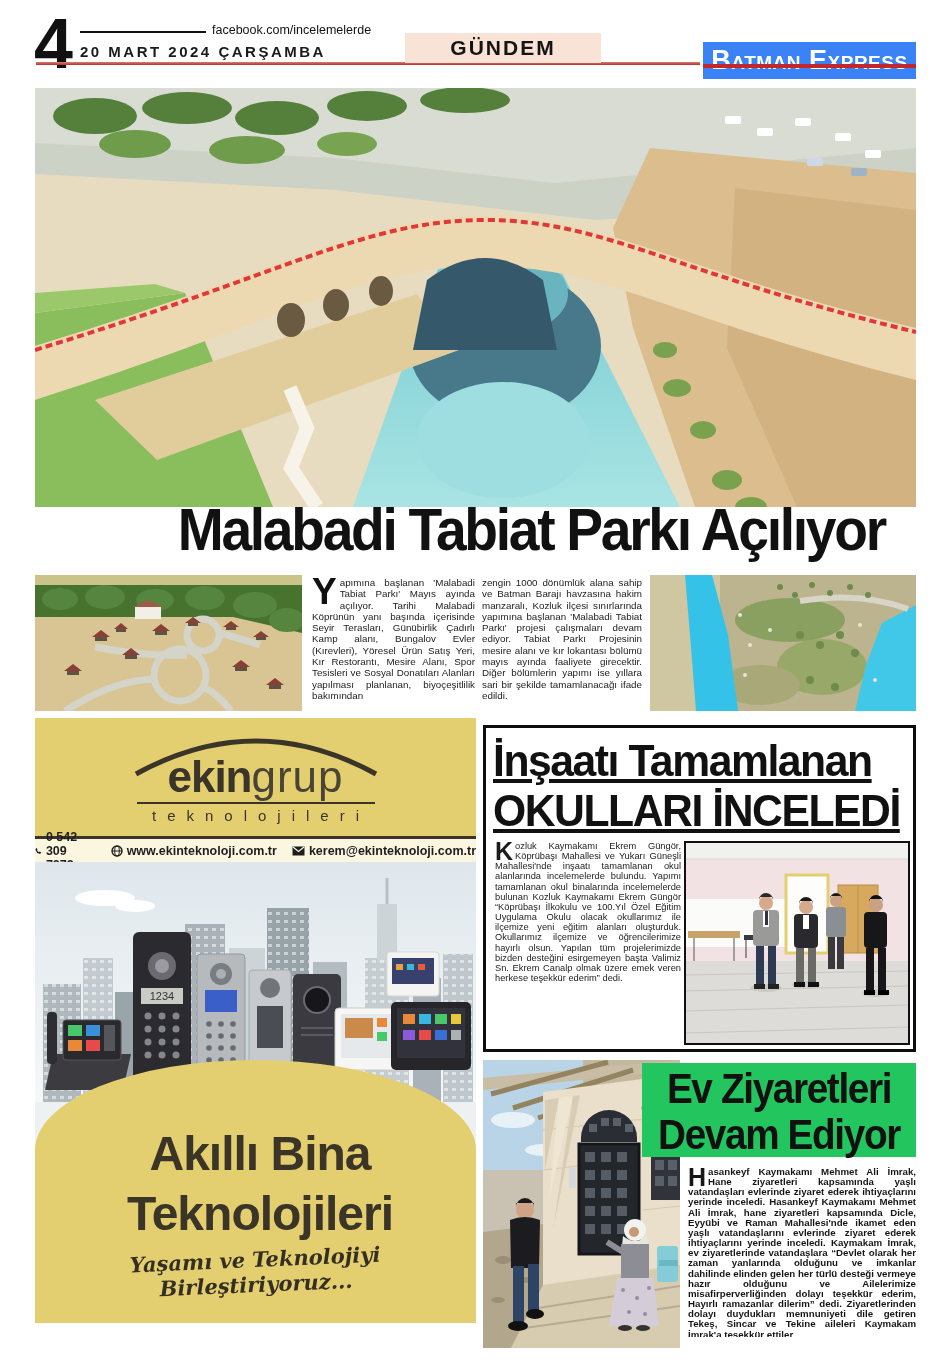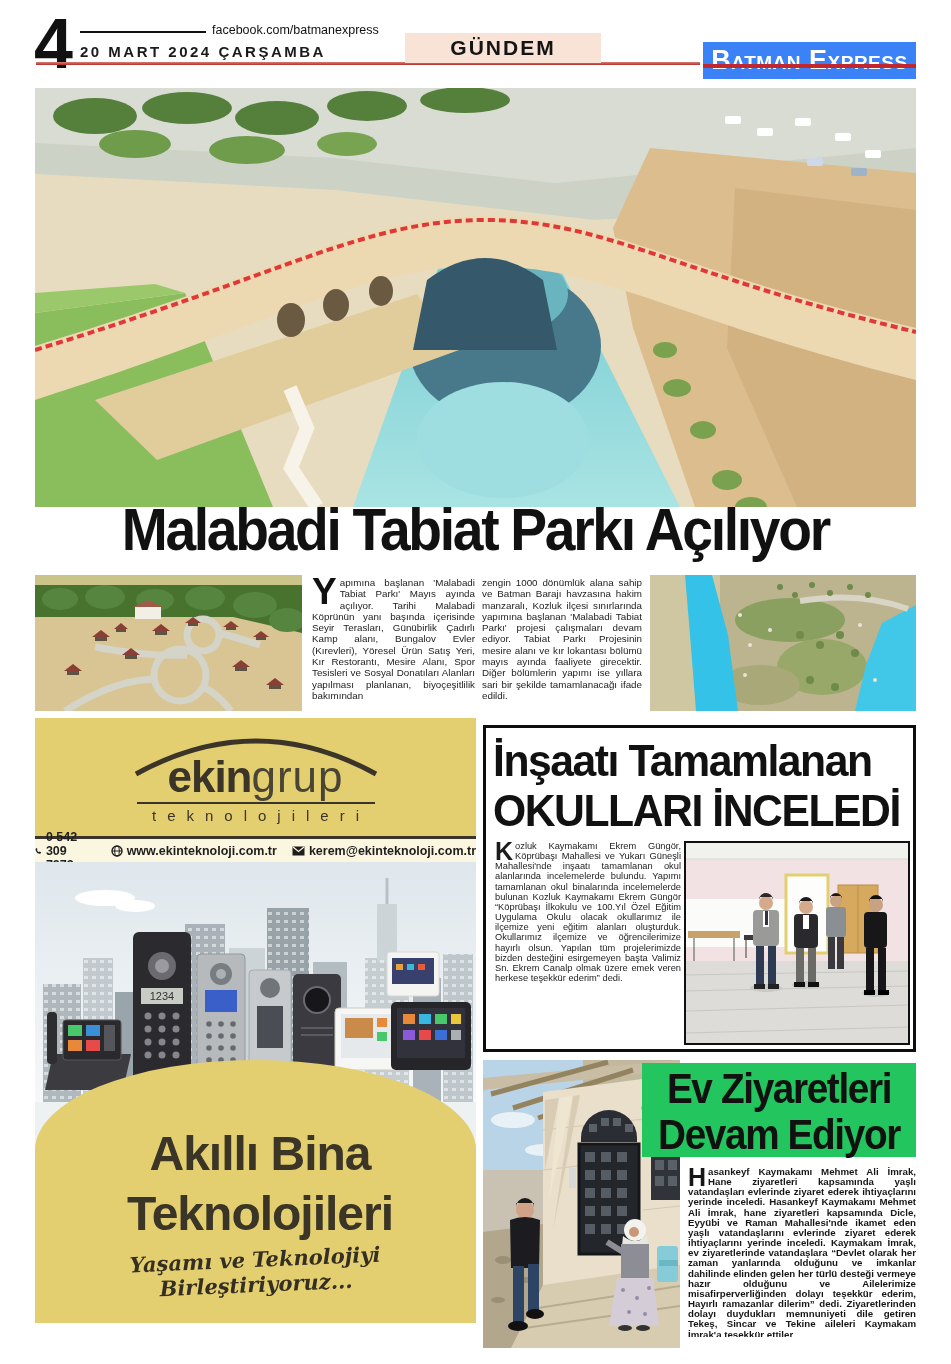--- a/index.html
+++ b/index.html
@@ -14,21 +14,21 @@
   .fb-url  { font-size:12.5px; font-weight:500; color:#111; }
   .issue-date { font-size:15px; font-weight:700; letter-spacing:2.5px; color:#1a1a1a; }
   .head-rule { height:3px; background:linear-gradient(#d97d74,#b5302a); }
   .section-badge { background:#f9e3d7; text-align:center; font-size:21px; font-weight:700;
                    letter-spacing:2px; line-height:30px; color:#141414; }
   .brand { background:#3b82f6; color:#fff; text-align:center; font-weight:800;
            font-variant:small-caps; font-size:27px; line-height:36px; letter-spacing:0.5px;margin-top:16px; }
   .brand-underline { height:4px; background:#c1272d; }
 
   
-  .main-headline { text-align:center; }
+  .main-headline { text-align:right; }
   .main-headline span { display:inline-block; font-size:60px; font-weight:800; letter-spacing:-2.5px;
                         white-space:nowrap; line-height:1; transform:scaleX(0.92); transform-origin:center; }
   .school-hl div { font-size:44px; font-weight:800; letter-spacing:-1.5px; line-height:1.13;
                    white-space:nowrap; transform:scaleX(0.97); transform-origin:left; }
   .visits-hl { background:#22c55e; text-align:center; padding-top:2px; }
   .visits-hl div { font-size:43px; font-weight:800; letter-spacing:-1.5px; line-height:1.07;
                    white-space:nowrap; transform:scaleX(0.9); transform-origin:center; }
 
   
   .bodytxt { font-size:9.8px; line-height:11.3px; text-align:justify; color:#222; }
@@ -57,21 +57,21 @@
                font-style:italic; font-weight:700; font-size:21px; color:#352f23; transform:rotate(-2.5deg); }
   svg { display:block; }
 </style>
 </head>
 <body>
 
 <div class="page">
 
   <div class="abs pagenum" style="left:34px;top:16px;">4</div>
   <div class="abs fb-rule" style="left:80px;top:31px;width:126px;"></div>
-  <div class="abs fb-url" style="left:212px;top:23px;">facebook.com/batmanexpress</div>
+  <div class="abs fb-url" style="left:212px;top:23px;">facebook.com/incelemelerde</div>
   <div class="abs issue-date" style="left:80px;top:43px;">20 MART 2024 ÇARŞAMBA</div>
   <div class="abs head-rule" style="left:36px;top:62px;width:664px;"></div>
   <div class="abs section-badge" style="left:405px;top:33px;width:196px;height:30px;">GÜNDEM</div>
   <div class="abs brand" style="left:703px;top:26px;width:213px;height:37px;">Batman Express</div>
   <div class="abs brand-underline" style="left:703px;top:64px;width:213px;"></div>
 
   <svg class="abs" style="left:35px;top:88px;" width="881" height="419" viewBox="0 0 881 419" preserveAspectRatio="none">
     <defs>
       <linearGradient id="wtr" x1="0" y1="0" x2="0" y2="1">
         <stop offset="0" stop-color="#79ccd4"></stop>
@@ -402,21 +402,21 @@
     <div class="ad-dome abs" style="left:0;top:342px;width:441px;height:263px;">
       <div style="margin-top:64px;padding-left:9px;">
         <div class="ad-title">Akıllı Bina</div>
         <div class="ad-title">Teknolojileri</div>
       </div>
       <div class="ad-slogan">Yaşamı ve Teknolojiyi Birleştiriyoruz...</div>
     </div>
   </div>
 
   <div class="abs school-box" style="left:483px;top:725px;width:433px;height:327px;">
-    <div class="school-hl" style="padding:8px 0 0 7px;">
+    <div class="school-hl" style="padding:8px 0 0 7px;text-decoration:underline;">
       <div>İnşaatı Tamamlanan</div>
       <div>OKULLARI İNCELEDİ</div>
     </div>
     <div class="abs school-body" style="left:9px;top:113px;width:186px;height:205px;overflow:hidden;">
       <span class="drop2">K</span><span>ozluk Kaymakamı Ekrem Güngör, Köprübaşı Mahallesi ve Yukarı Güneşli Mahallesi'nde inşaatı tamamlanan okul alanlarında incelemelerde bulundu. Yapımı tamamlanan okul binalarında incelemelerde bulunan Kozluk Kaymakamı Ekrem Güngör “Köprübaşı İlkokulu ve 100.Yıl Özel Eğitim Uygulama Okulu olacak okullarımız ile ilçemize yeni eğitim alanları oluşturduk. Okullarımız ilçemize ve öğrencilerimize hayırlı olsun. Yapılan tüm projelerimizde bizden desteğini esirgemeyen başta Valimiz Sn. Ekrem Canalp olmak üzere emek veren herkese teşekkür ederim” dedi.</span>
     </div>
     <svg class="abs photo-frame" style="left:198px;top:113px;" width="226" height="204" viewBox="0 0 222 200" preserveAspectRatio="none">
       <rect width="222" height="200" fill="#f3e2e3"></rect>
       <rect width="222" height="16" fill="#f1f1ed"></rect>
       <line x1="0" y1="16" x2="222" y2="16" stroke="#d8d8d2"></line>

